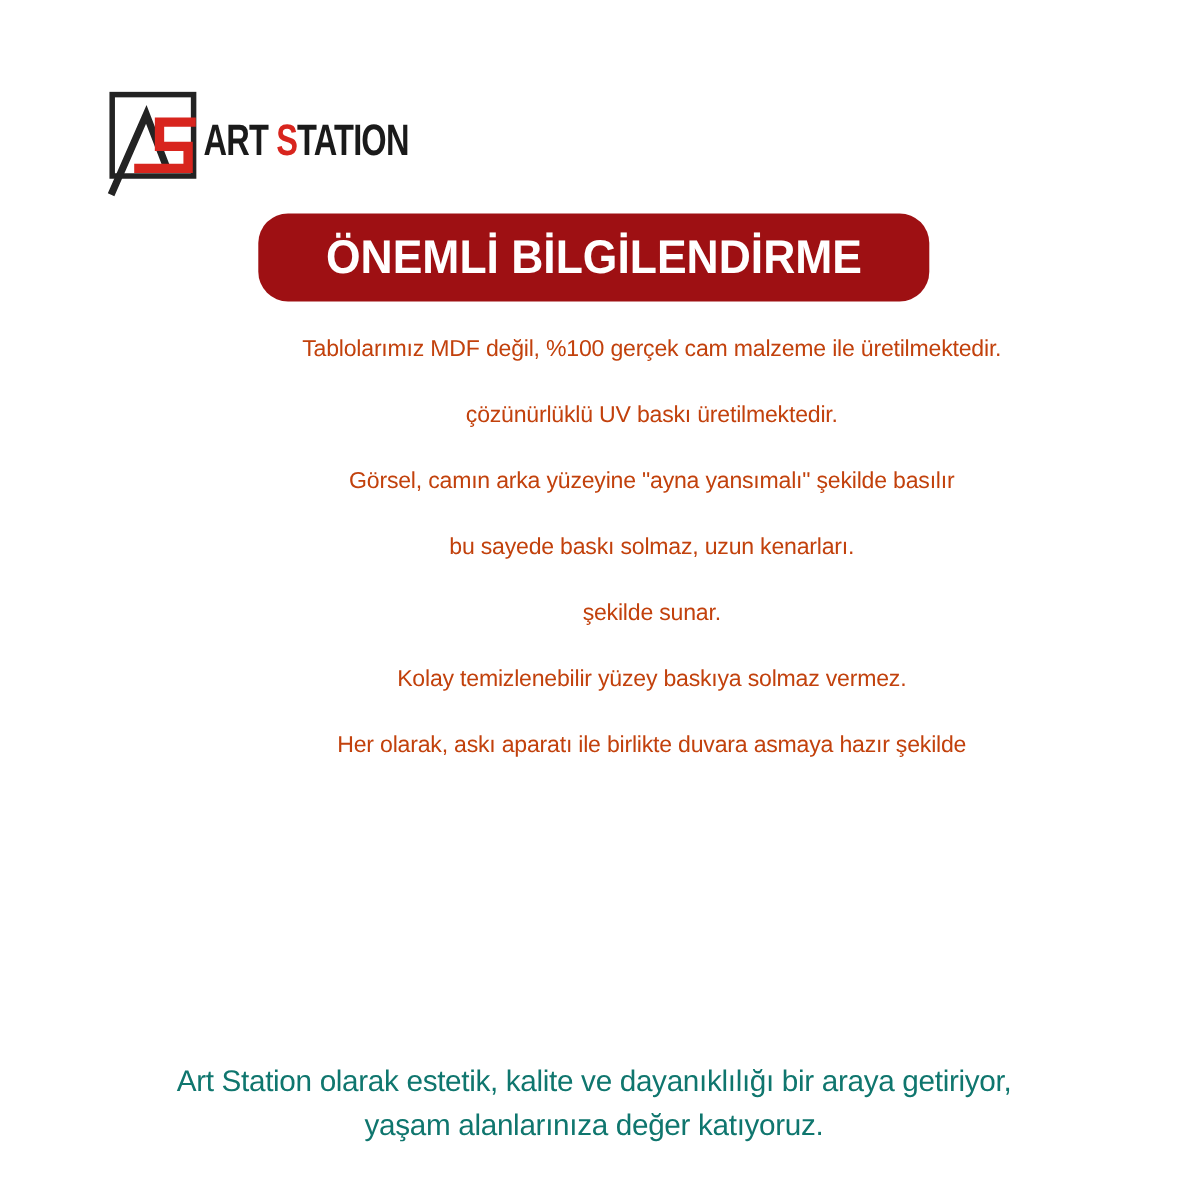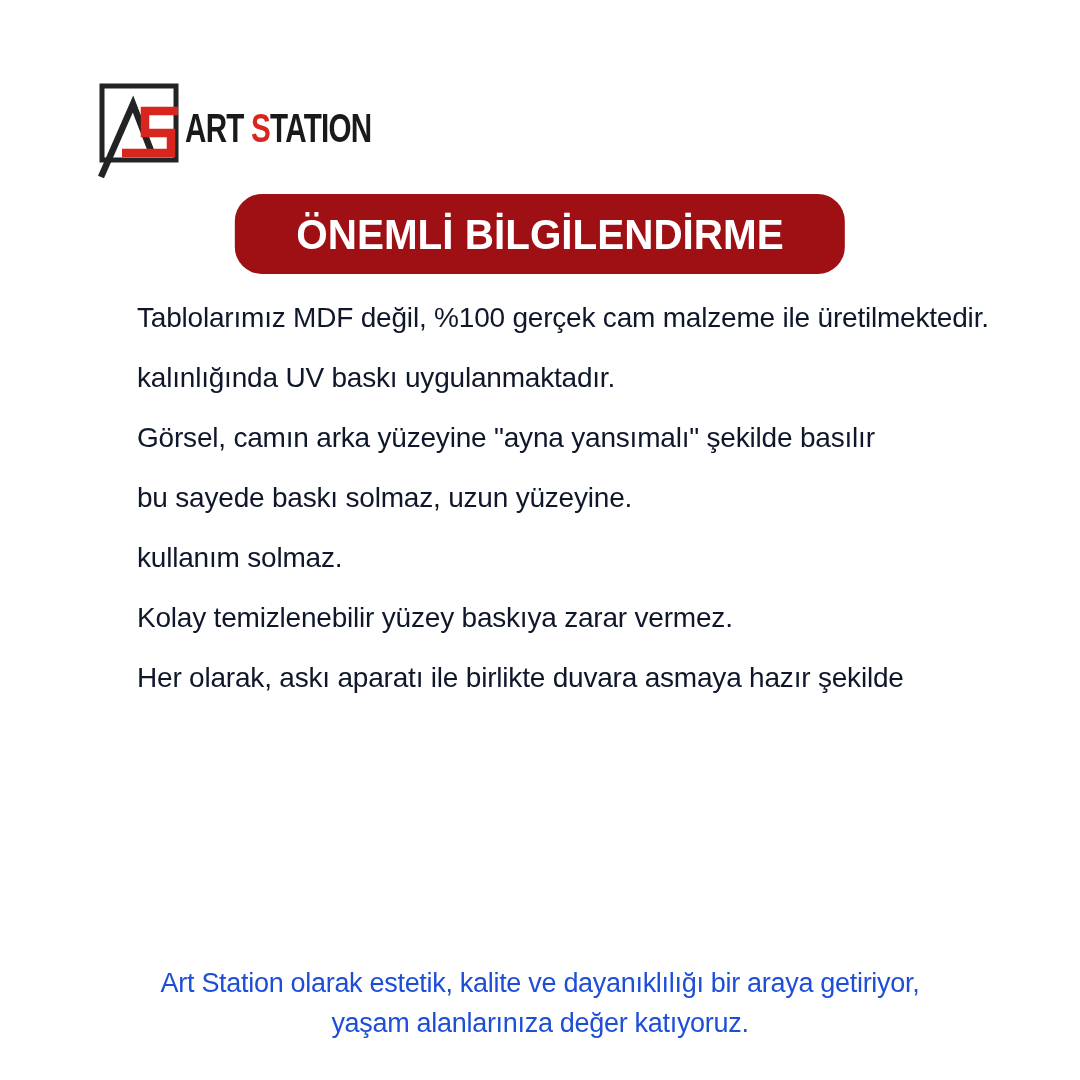--- a/index.html
+++ b/index.html
@@ -42,29 +42,29 @@
   }
   .bullet-item{display:flex;align-items:flex-start;}
   .dot-col{flex:none;width:29px;}
   .dot{
     width:12px;height:12px;border-radius:50%;
     background:#404040;margin-top:24px;
   }
   .btext{flex:1;min-width:0;}
   .bline{
     height:60px;line-height:60px;
-    font-size:28px;letter-spacing:-0.2px;
-    white-space:nowrap;color:#0f172a;
+    font-size:21px;letter-spacing:-0.2px;
+    white-space:nowrap;color:#c2410c;text-align:center;
   }
   .bline:empty{display:none;}
 
   
   .footer{
     position:absolute;left:0;right:0;top:963px;
-    text-align:center;color:#1d4ed8;
+    text-align:center;color:#0f766e;
     font-size:27px;font-weight:300;letter-spacing:-0.3px;
   }
   .fline{line-height:40px;}
 </style>
 </head>
 <body>
 
 <div class="canvas">
 
   <svg class="logo-mark" viewBox="0 0 94 98" xmlns="http://www.w3.org/2000/svg" aria-hidden="true">
@@ -85,40 +85,40 @@
     <li class="bullet-item">
       <span class="dot-col"><span class="dot"></span></span>
       <span class="btext">
         <div class="bline">Tablolarımız MDF değil, %100 gerçek cam malzeme ile üretilmektedir.</div>
 
       </span>
     </li>
     <li class="bullet-item">
       <span class="dot-col"><span class="dot"></span></span>
       <span class="btext">
-        <div class="bline">kalınlığında UV baskı uygulanmaktadır.</div>
+        <div class="bline">çözünürlüklü UV baskı üretilmektedir.</div>
       </span>
     </li>
     <li class="bullet-item">
       <span class="dot-col"><span class="dot"></span></span>
       <span class="btext">
         <div class="bline">Görsel, camın arka yüzeyine "ayna yansımalı" şekilde basılır</div>
-        <div class="bline">bu sayede baskı solmaz, uzun yüzeyine.</div>
+        <div class="bline">bu sayede baskı solmaz, uzun kenarları.</div>
       </span>
     </li>
     <li class="bullet-item">
       <span class="dot-col"><span class="dot"></span></span>
       <span class="btext">
-        <div class="bline">kullanım solmaz.</div>
+        <div class="bline">şekilde sunar.</div>
       </span>
     </li>
     <li class="bullet-item">
       <span class="dot-col"><span class="dot"></span></span>
       <span class="btext">
-        <div class="bline">Kolay temizlenebilir yüzey baskıya zarar vermez.</div>
+        <div class="bline">Kolay temizlenebilir yüzey baskıya solmaz vermez.</div>
 
       </span>
     </li>
     <li class="bullet-item">
       <span class="dot-col"><span class="dot"></span></span>
       <span class="btext">
         <div class="bline">Her olarak, askı aparatı ile birlikte duvara asmaya hazır şekilde</div>
       </span>
     </li>
   </ul>

